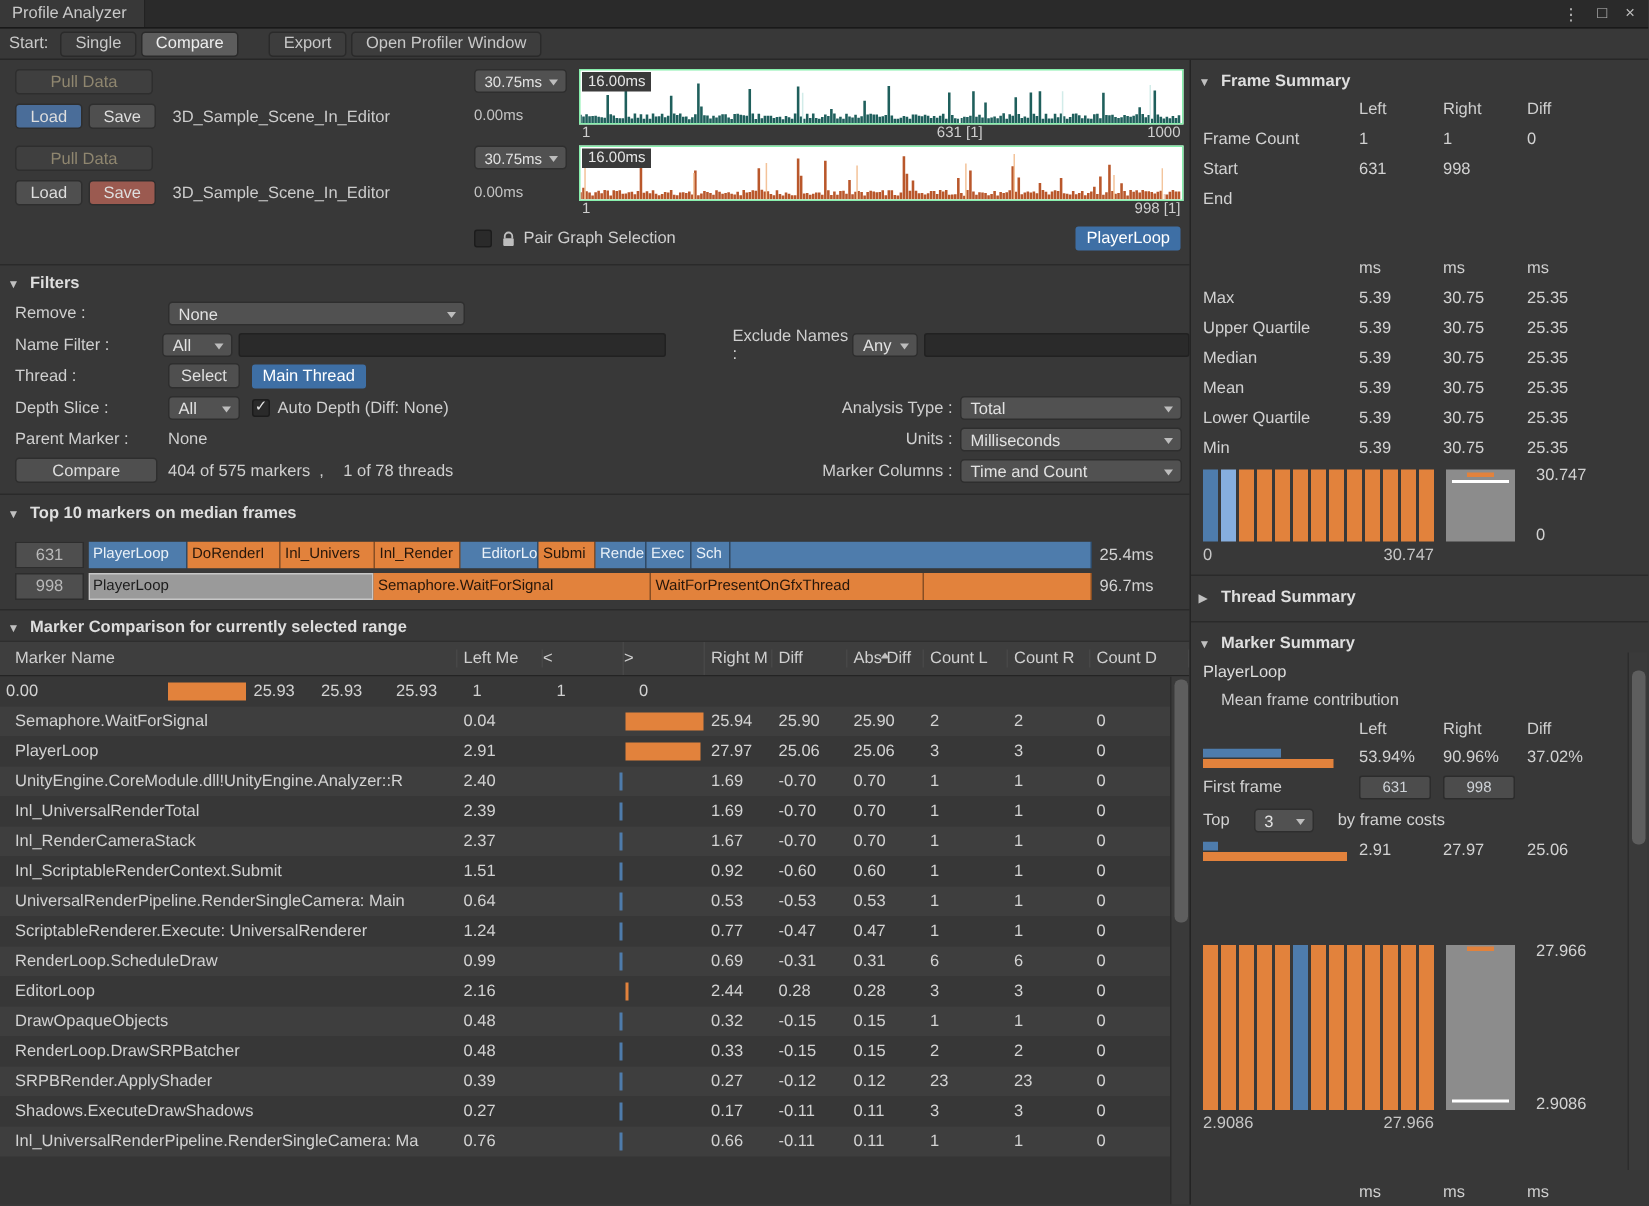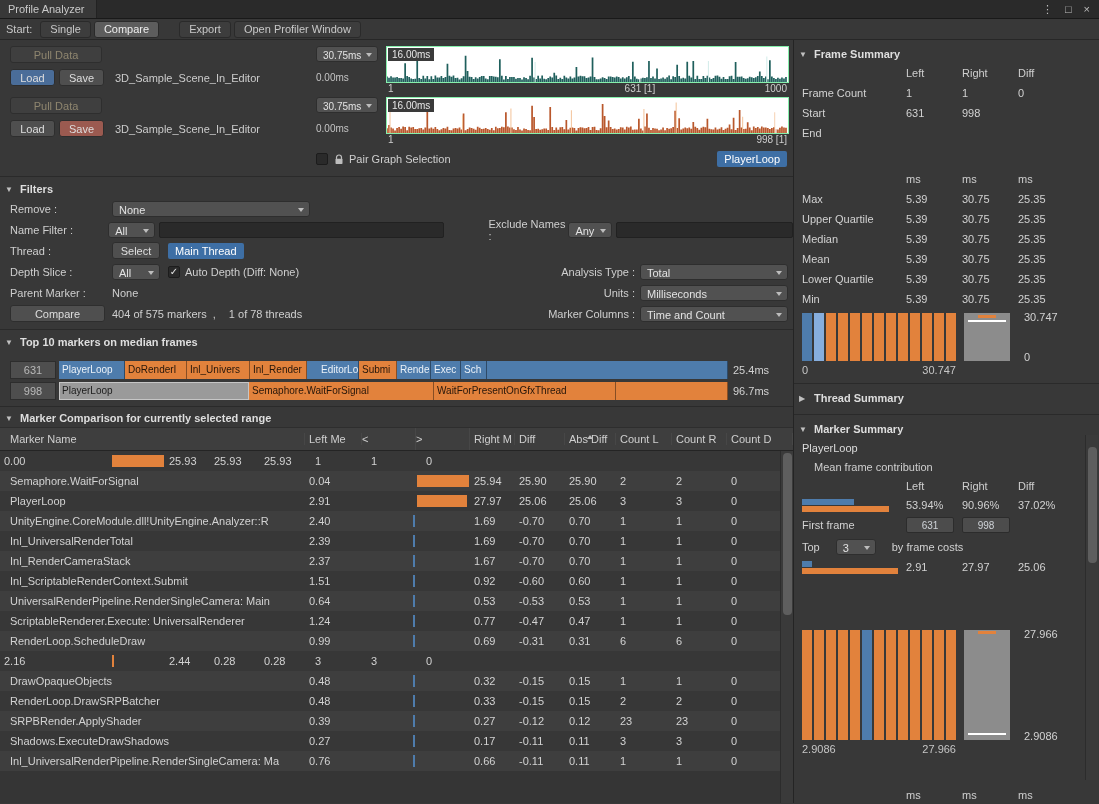--- a/index.html
+++ b/index.html
@@ -560,20 +560,21 @@
               </div>
     <div class="cell c-right">0.69</div>
     <div class="cell c-diff">-0.31</div>
     <div class="cell c-abs">0.31</div>
     <div class="cell c-cl">6</div>
     <div class="cell c-cr">6</div>
     <div class="cell c-cd">0</div>
   </div>
 
   <div class="cmp-row">
+    <div class="cell c-name">EditorLoop</div>
     <div class="cell c-left">2.16</div>
     <div class="cell c-lt">
                 <div class="bar-lt"></div>
               </div>
     <div class="cell c-gt">
                 <div class="bar-gt" style="width: 2px; background: rgb(226, 130, 60);"></div>
               </div>
     <div class="cell c-right">2.44</div>
     <div class="cell c-diff">0.28</div>
     <div class="cell c-abs">0.28</div>

